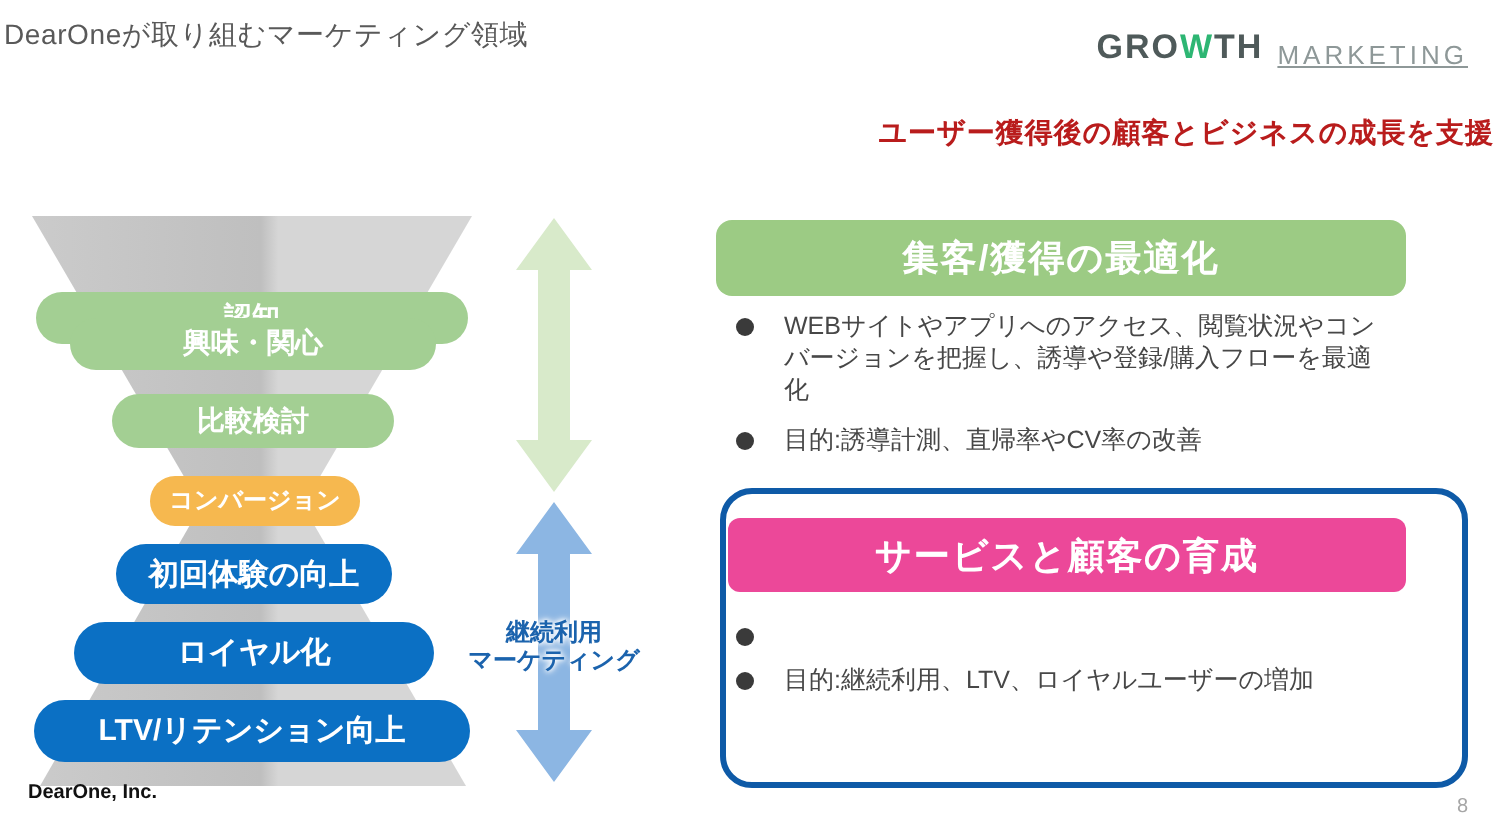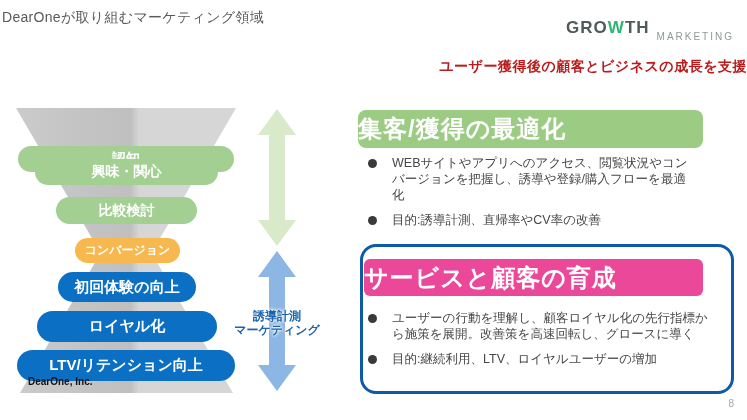--- a/index.html
+++ b/index.html
@@ -6,21 +6,21 @@
   .slide{
     position:relative;width:747px;height:420px;background:#ffffff;overflow:hidden;
     font-family:"Liberation Sans","DejaVu Sans",sans-serif;
   }
   
   .top-header{position:absolute;left:2px;top:9px;font-size:14px;color:#595959;letter-spacing:.3px;}
   
   .logo{position:absolute;right:13px;top:13px;display:flex;align-items:center;}
   .logo .big{font-size:17px;font-weight:bold;color:#4f5a5a;letter-spacing:1px;}
   .logo .big .w{color:#2db673;}
-  .logo .small{font-size:10px;color:#8e9898;letter-spacing:2px;margin-left:7px;margin-top:18px;}
+  .logo .small{font-size:13px;color:#8e9898;letter-spacing:2px;margin-left:7px;margin-top:7px;text-decoration:underline;}
   
   .main-title{position:absolute;left:0;right:0;top:58px;text-align:right;
     font-size:14px;font-weight:bold;color:#b91c1c;letter-spacing:.5px;}
   
   .funnel-svg{position:absolute;left:0;top:0;pointer-events:none;}
   .pill{position:absolute;display:flex;align-items:center;justify-content:center;
     color:#fff;font-weight:bold;white-space:nowrap;}
   .pill.green{background:#a3cf93;}
   .pill.orange{background:#f6b84f;}
   .pill.blue{background:#0b70c4;}
@@ -32,37 +32,37 @@
   .p6{left:37px;top:311px;width:180px;height:31px;border-radius:16px;font-size:15px;}
   .p7{left:17px;top:350px;width:218px;height:31px;border-radius:16px;font-size:15px;}
   
   .arrow{position:absolute;left:258px;}
   .arrow.green-a{top:109px;}
   .arrow.blue-a{top:251px;}
   .growth-label{position:absolute;left:227px;top:309px;width:100px;text-align:center;
     font-size:12px;font-weight:bold;color:#1b63ad;line-height:1.18;
     text-shadow:0 0 2px #fff,0 0 3px #fff,0 0 4px #fff;z-index:5;}
   
-  .sec-header{position:absolute;display:flex;align-items:center;justify-content:flex-start;
-    color:#fff;font-weight:bold;font-size:24px;letter-spacing:1px;}
+  .sec-header{position:absolute;display:flex;align-items:center;justify-content:center;
+    color:#fff;font-weight:bold;font-size:18px;letter-spacing:1px;}
   .green-header{left:358px;top:110px;width:345px;height:38px;border-radius:8px;background:#9ccb84;}
   .green-bullets{position:absolute;left:362px;top:155px;width:340px;}
   .bullet-row{display:flex;margin-top:9px;}
   .bullet-row:first-child{margin-top:0;}
   .bullet-dot{flex:0 0 9px;width:9px;height:9px;border-radius:50%;background:#3a3a3a;margin:4px 15px 0 6px;}
   .bullet-text{font-size:12.5px;line-height:16px;color:#474747;}
   .green-bullets .bullet-text{width:306px;}
   .blue-box{position:absolute;left:360px;top:244px;width:374px;height:150px;
     box-sizing:border-box;border:3px solid #0e5aa7;border-radius:16px;background:#fff;}
   .blue-header{left:364px;top:259px;width:339px;height:37px;border-radius:6px;background:#ec4899;}
   .blue-bullets{position:absolute;left:366px;top:310px;width:356px;}
   .blue-bullets .bullet-dot{margin-left:2px;}
   .blue-bullets .bullet-text{width:320px;}
   
-  .footer-company{position:absolute;left:14px;top:376px;font-size:10px;font-weight:bold;color:#111;margin-left:14px;}
+  .footer-company{position:absolute;left:14px;top:391px;font-size:10px;font-weight:bold;color:#111;}
   .page-number{position:absolute;right:13px;top:398px;font-size:10px;color:#a6a6a6;}
 </style>
 </head>
 <body>
 
 <div class="slide">
 
   <div class="top-header">DearOneが取り組むマーケティング領域</div>
 
   <div class="logo">
@@ -108,21 +108,21 @@
       <span>LTV/リテンション向上</span>
     </div>
 
   <svg class="arrow green-a" width="38" height="137">
     <polygon points="19,0 38,26 27,26 27,111 38,111 19,137 0,111 11,111 11,26 0,26" fill="#d8eaca"></polygon>
   </svg>
   <svg class="arrow blue-a" width="38" height="140">
     <polygon points="19,0 38,26 27,26 27,114 38,114 19,140 0,114 11,114 11,26 0,26" fill="#8cb6e3"></polygon>
   </svg>
   <div class="growth-label">
-    <div>誘導計測</div>
+    <div>継続利用</div>
     <div>マーケティング</div>
   </div>
 
   <div class="sec-header green-header">
       <span>集客/獲得の最適化</span>
     </div>
   <div class="green-bullets">
     <div class="bullet-row">
       <span class="bullet-dot"></span>
       <span class="bullet-text">WEBサイトやアプリへのアクセス、閲覧状況やコンバージョンを把握し、誘導や登録/購入フローを最適化</span>
@@ -133,21 +133,20 @@
     </div>
   </div>
 
   <div class="blue-box"></div>
   <div class="sec-header blue-header">
       <span>サービスと顧客の育成</span>
     </div>
   <div class="blue-bullets">
     <div class="bullet-row">
       <span class="bullet-dot"></span>
-      <span class="bullet-text">ユーザーの行動を理解し、顧客ロイヤル化の先行指標から施策を展開。改善策を高速回転し、グロースに導く</span>
     </div>
     <div class="bullet-row">
       <span class="bullet-dot"></span>
       <span class="bullet-text">目的:継続利用、LTV、ロイヤルユーザーの増加</span>
     </div>
   </div>
 
   <div class="footer-company">DearOne, Inc.</div>
   <div class="page-number">8</div>
 

